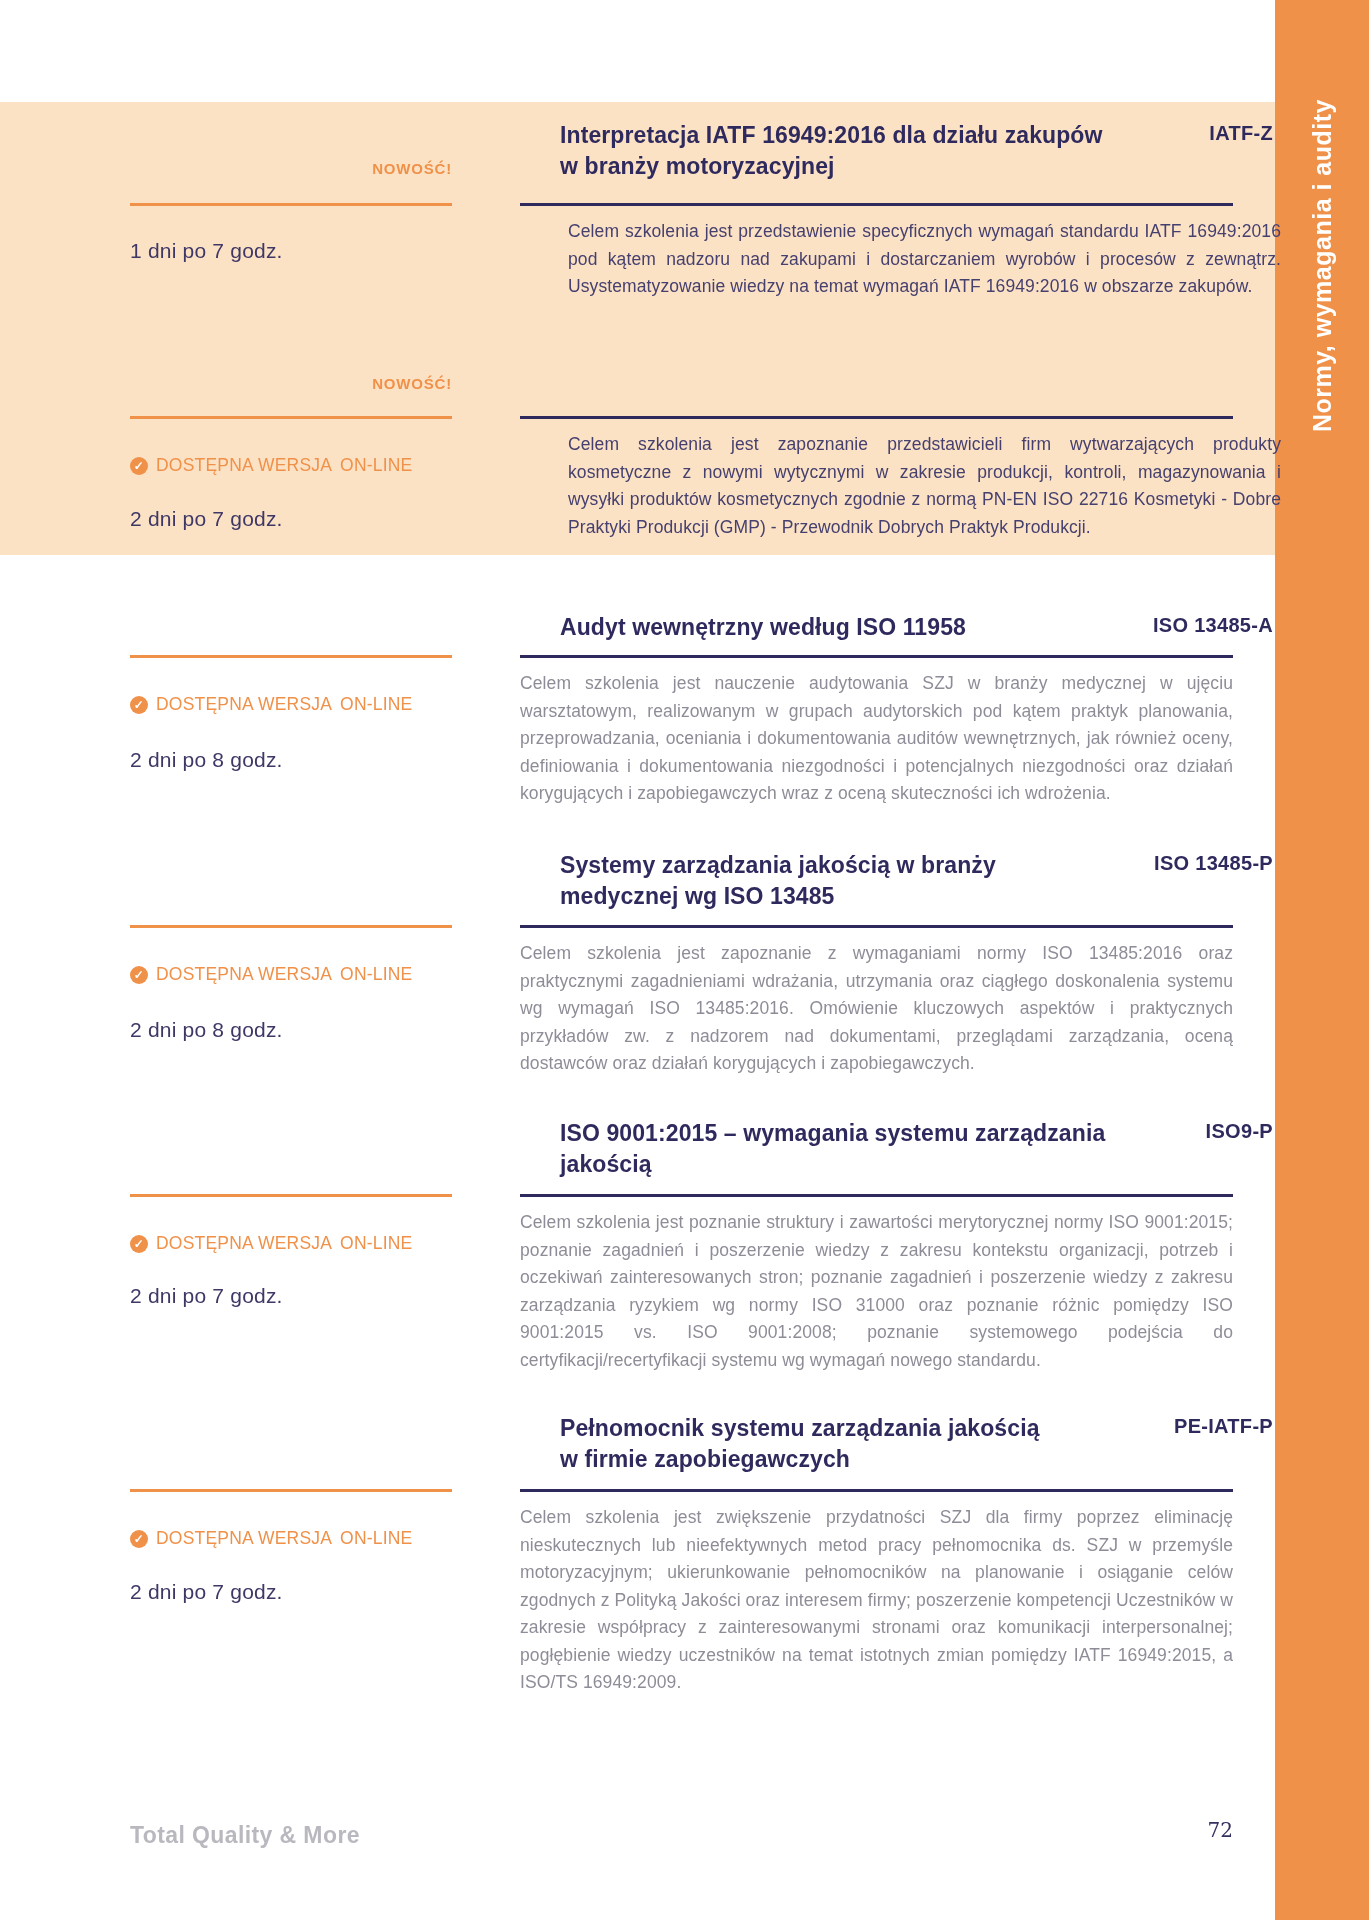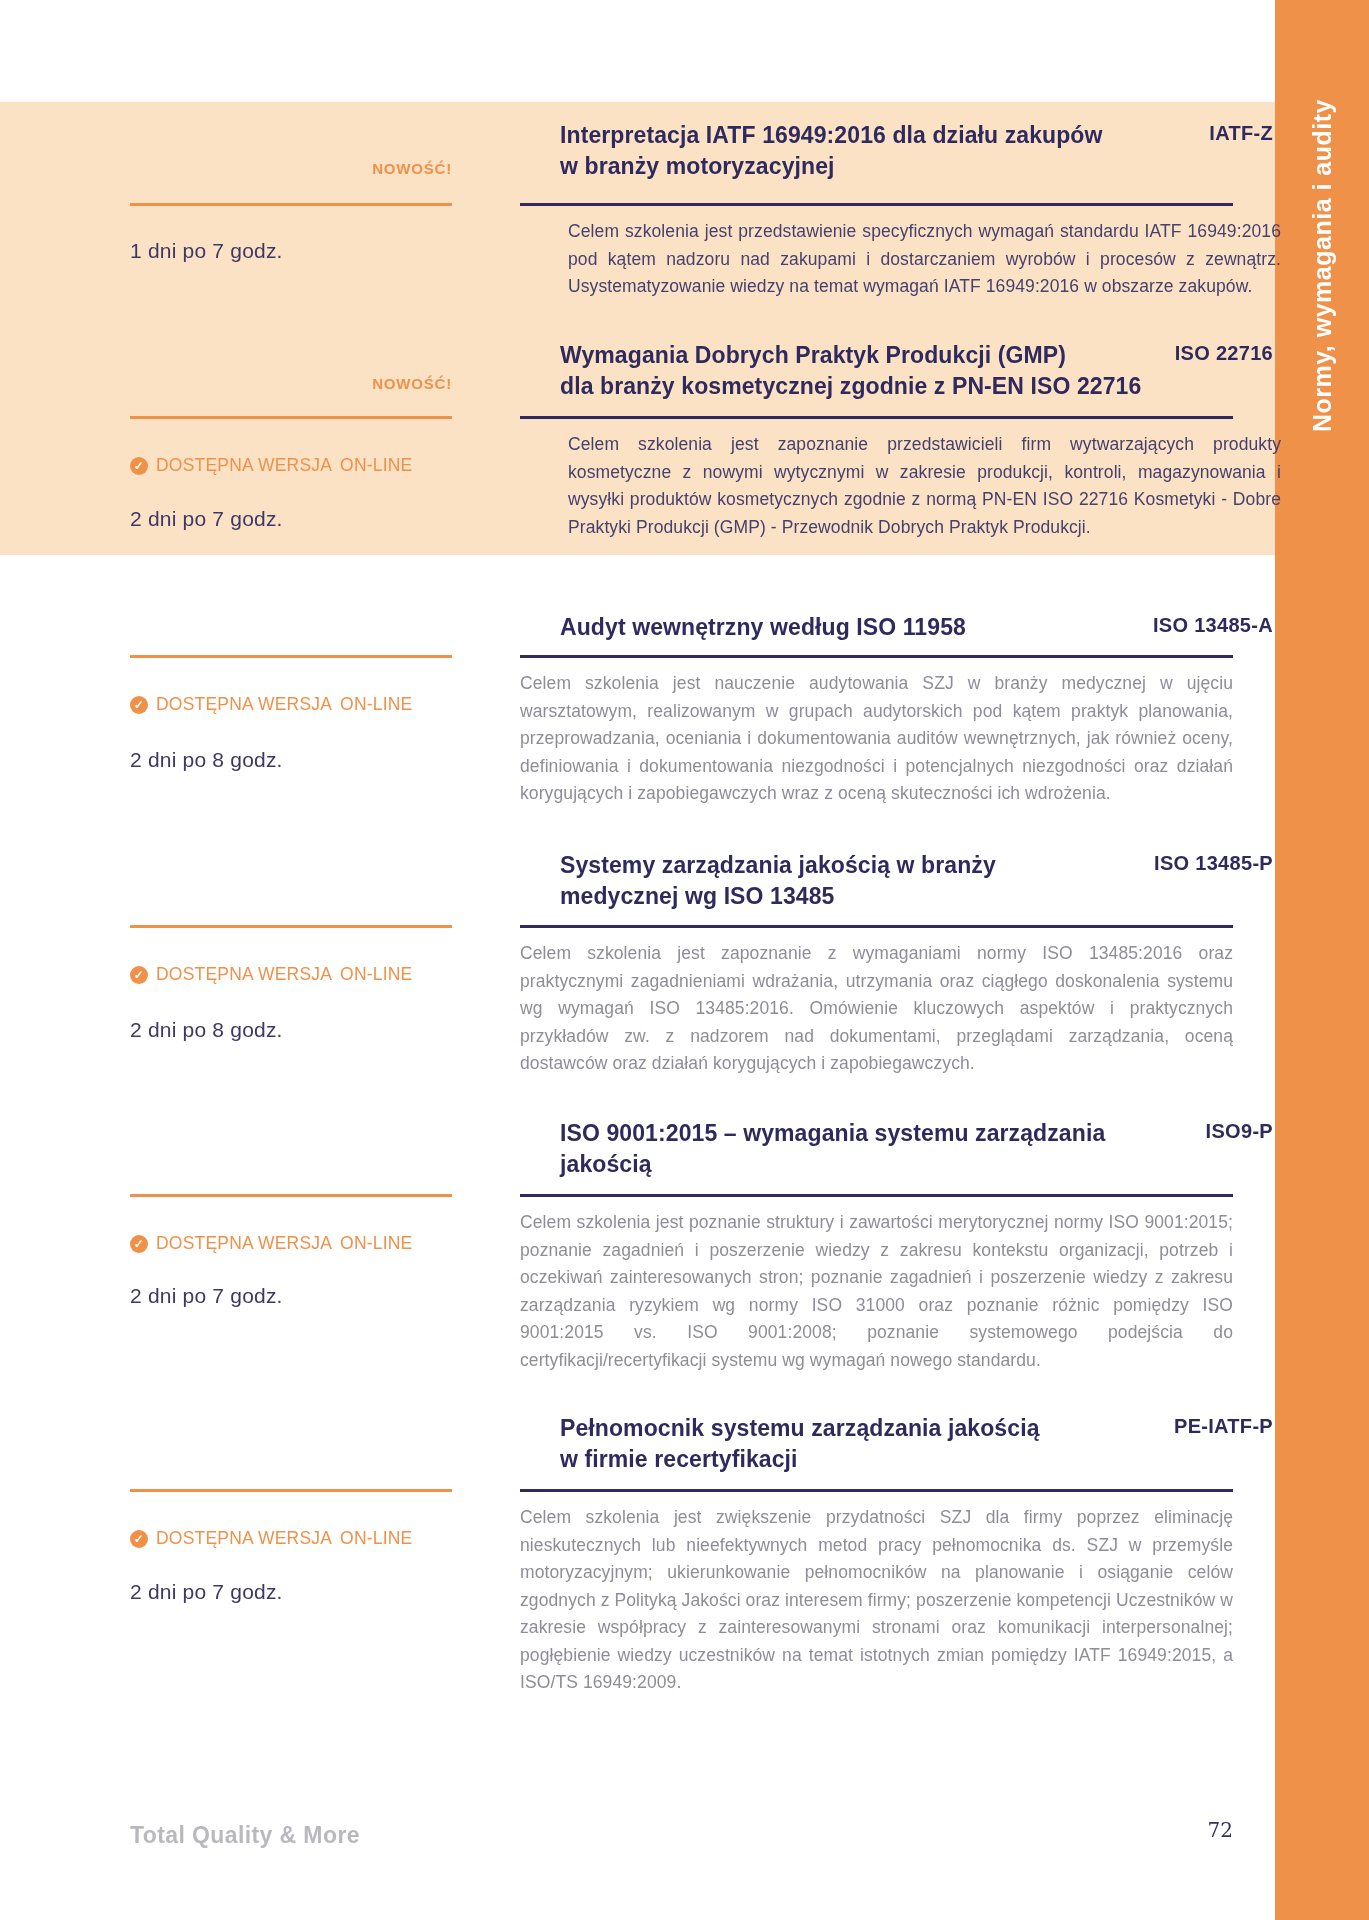--- a/index.html
+++ b/index.html
@@ -105,27 +105,20 @@
 
   <div class="badge" style="top:375px">NOWOŚĆ!</div>
   <div class="lrule" style="top:416px"></div>
   <div class="online" style="top:455px">
     <span class="check">✓</span>
     <span>DOSTĘPNA WERSJA</span>
     <b>ON-LINE</b>
   </div>
   <div class="duration" style="top:507px">2 dni po 7 godz.</div>
 
-  <div class="mcol" style="top:340px">
-    <div class="title">
-      <span class="tline">Wymagania Dobrych Praktyk Produkcji (GMP)</span>
-      <span class="tline">dla branży kosmetycznej zgodnie z PN-EN ISO 22716</span>
-    </div>
-    <div class="code">ISO 22716</div>
-  </div>
   <div class="mrule" style="top:416px"></div>
   <div class="desc on-peach" style="top:431px">Celem szkolenia jest zapoznanie przedstawicieli firm wytwarzających produkty kosmetyczne z nowymi wytycznymi w zakresie produkcji, kontroli, magazynowania i wysyłki produktów kosmetycznych zgodnie z normą PN-EN ISO 22716 Kosmetyki - Dobre Praktyki Produkcji (GMP) - Przewodnik Dobrych Praktyk Produkcji.</div>
 
   <div class="lrule" style="top:655px"></div>
   <div class="online" style="top:694px">
     <span class="check">✓</span>
     <span>DOSTĘPNA WERSJA</span>
     <b>ON-LINE</b>
   </div>
   <div class="duration" style="top:748px">2 dni po 8 godz.</div>
@@ -179,21 +172,21 @@
   <div class="online" style="top:1528px">
     <span class="check">✓</span>
     <span>DOSTĘPNA WERSJA</span>
     <b>ON-LINE</b>
   </div>
   <div class="duration" style="top:1580px">2 dni po 7 godz.</div>
 
   <div class="mcol" style="top:1413px">
     <div class="title">
       <span class="tline">Pełnomocnik systemu zarządzania jakością</span>
-      <span class="tline">w firmie recertyfikacji</span>
+      <span class="tline">w firmie zapobiegawczych</span>
     </div>
     <div class="code">PE-IATF-P</div>
   </div>
   <div class="mrule" style="top:1489px"></div>
   <div class="desc on-white" style="top:1504px">Celem szkolenia jest zwiększenie przydatności SZJ dla firmy poprzez eliminację nieskutecznych lub nieefektywnych metod pracy pełnomocnika ds. SZJ w przemyśle motoryzacyjnym; ukierunkowanie pełnomocników na planowanie i osiąganie celów zgodnych z Polityką Jakości oraz interesem firmy; poszerzenie kompetencji Uczestników w zakresie współpracy z zainteresowanymi stronami oraz komunikacji interpersonalnej; pogłębienie wiedzy uczestników na temat istotnych zmian pomiędzy IATF 16949:2015, a ISO/TS 16949:2009.</div>
 
   <div class="brand">Total Quality &amp; More</div>
   <div class="pagenum">72</div>
 
 </div>

